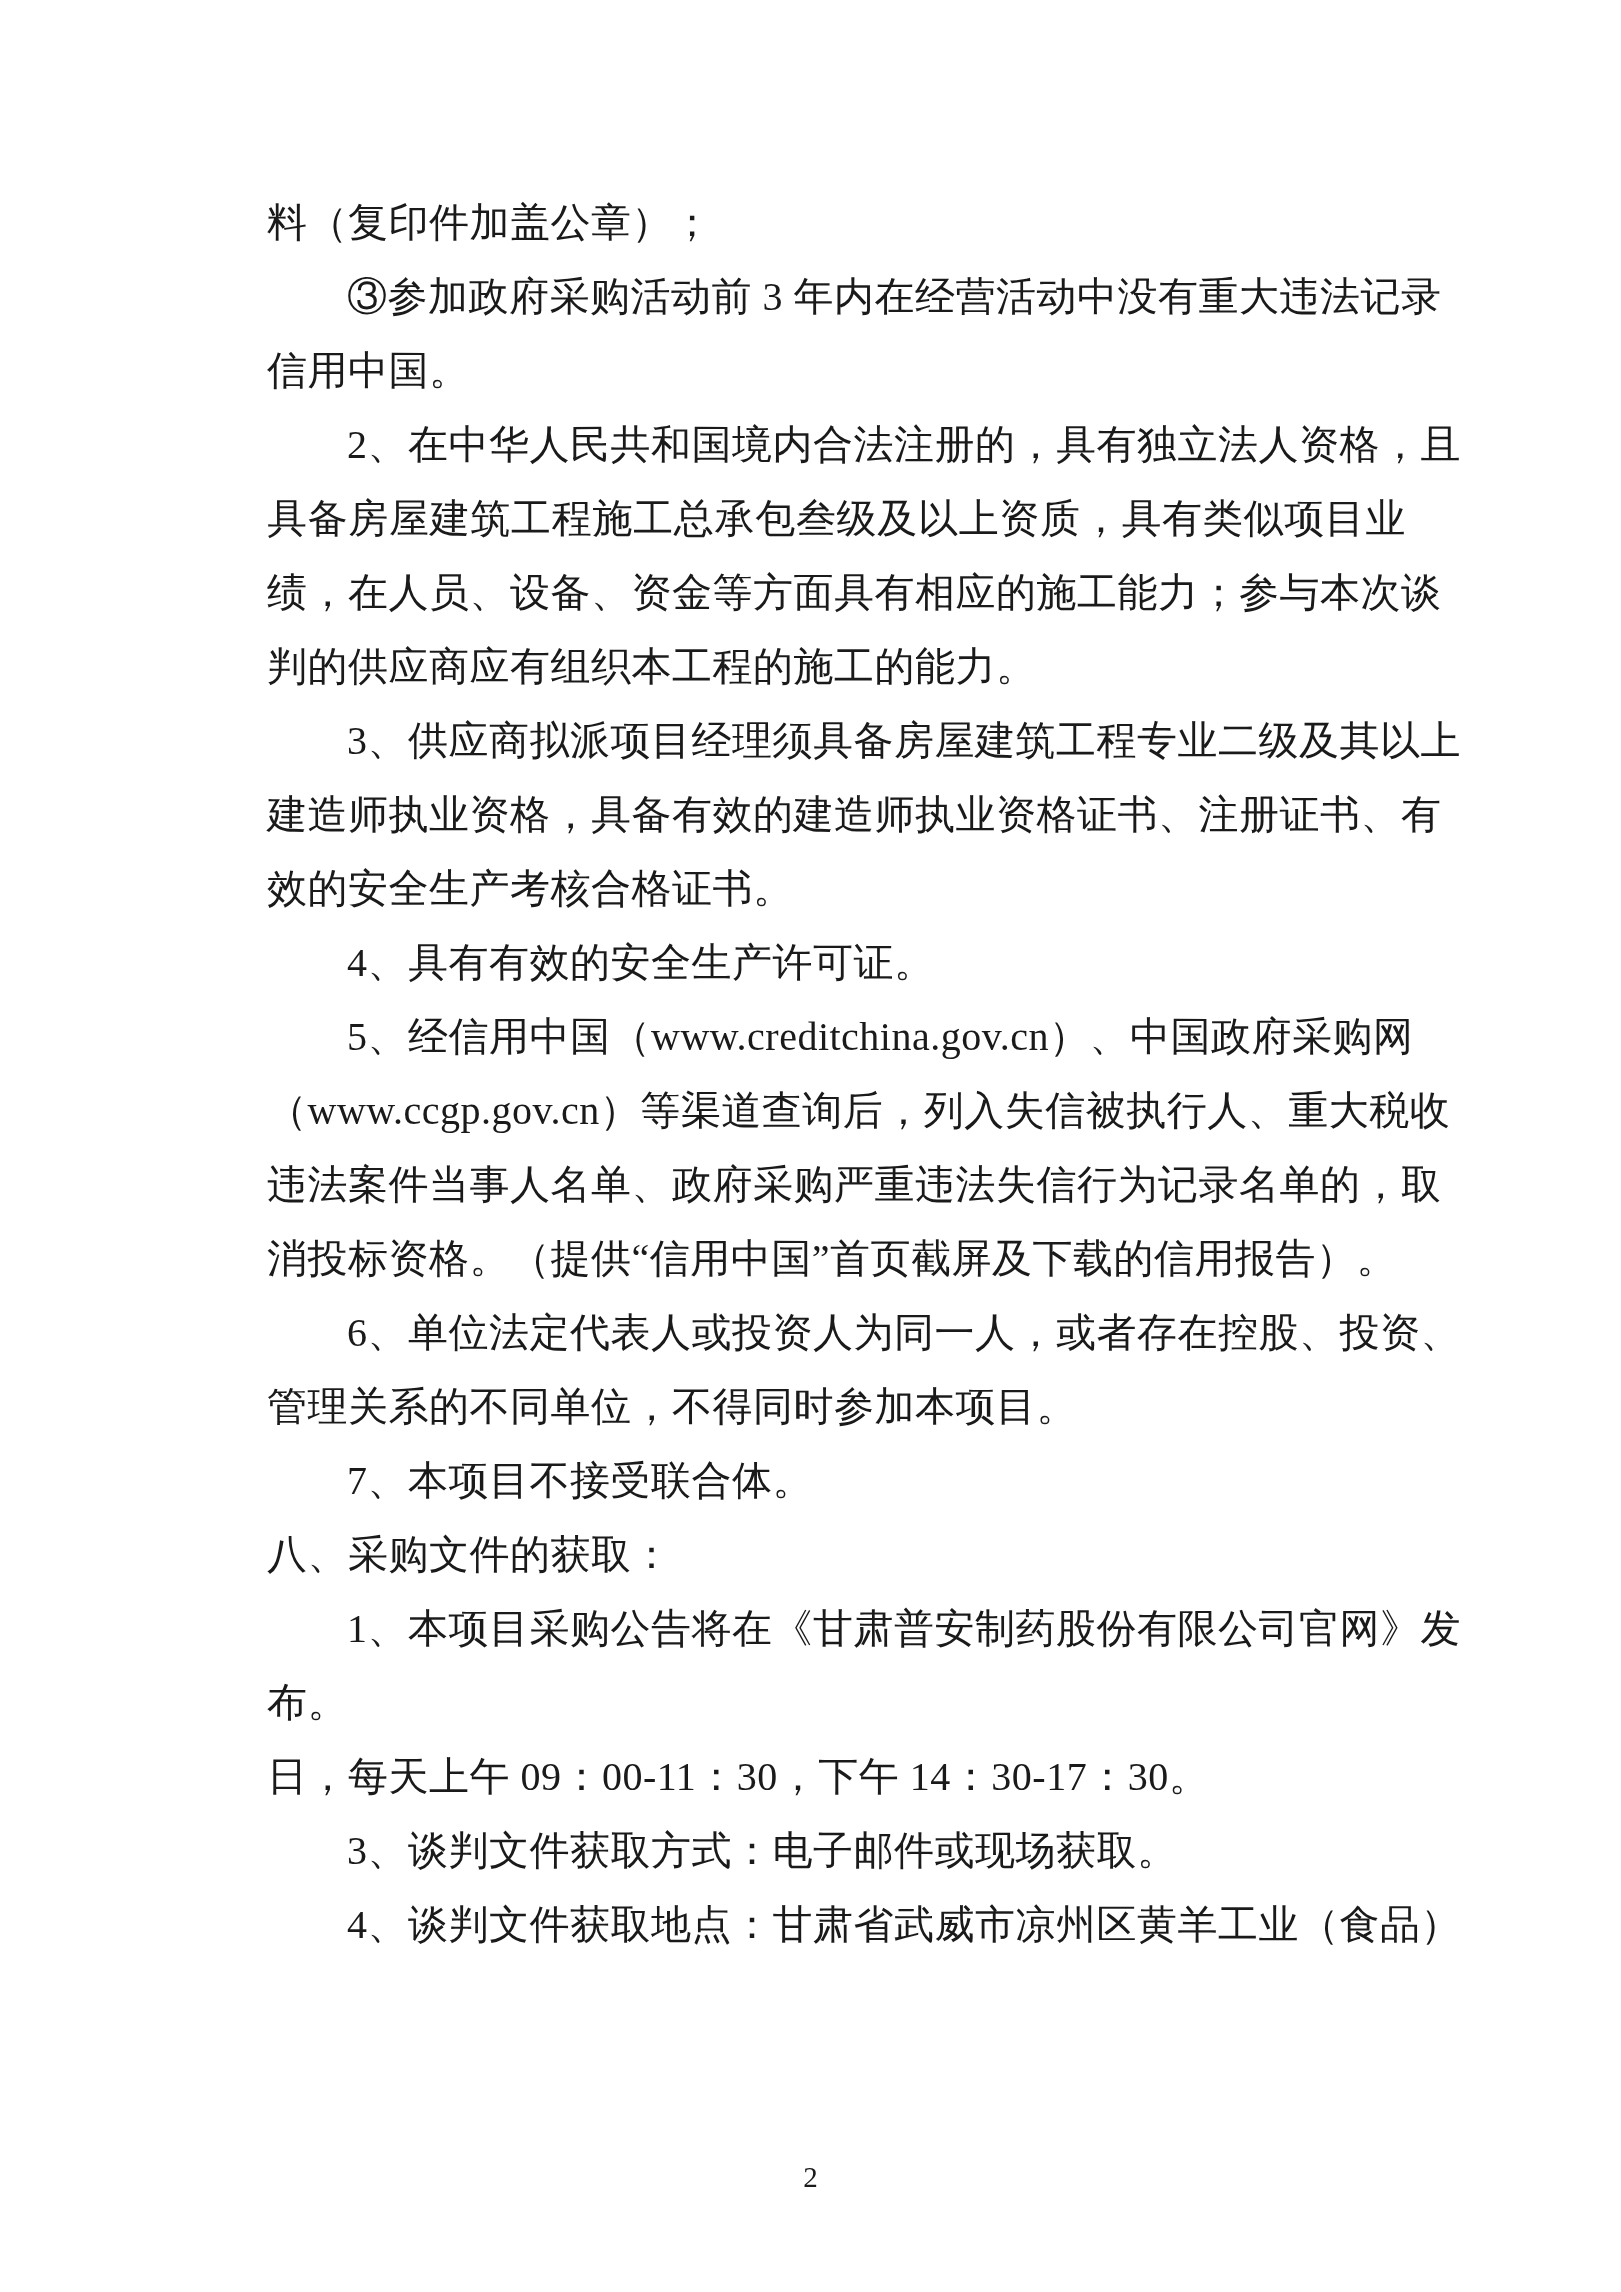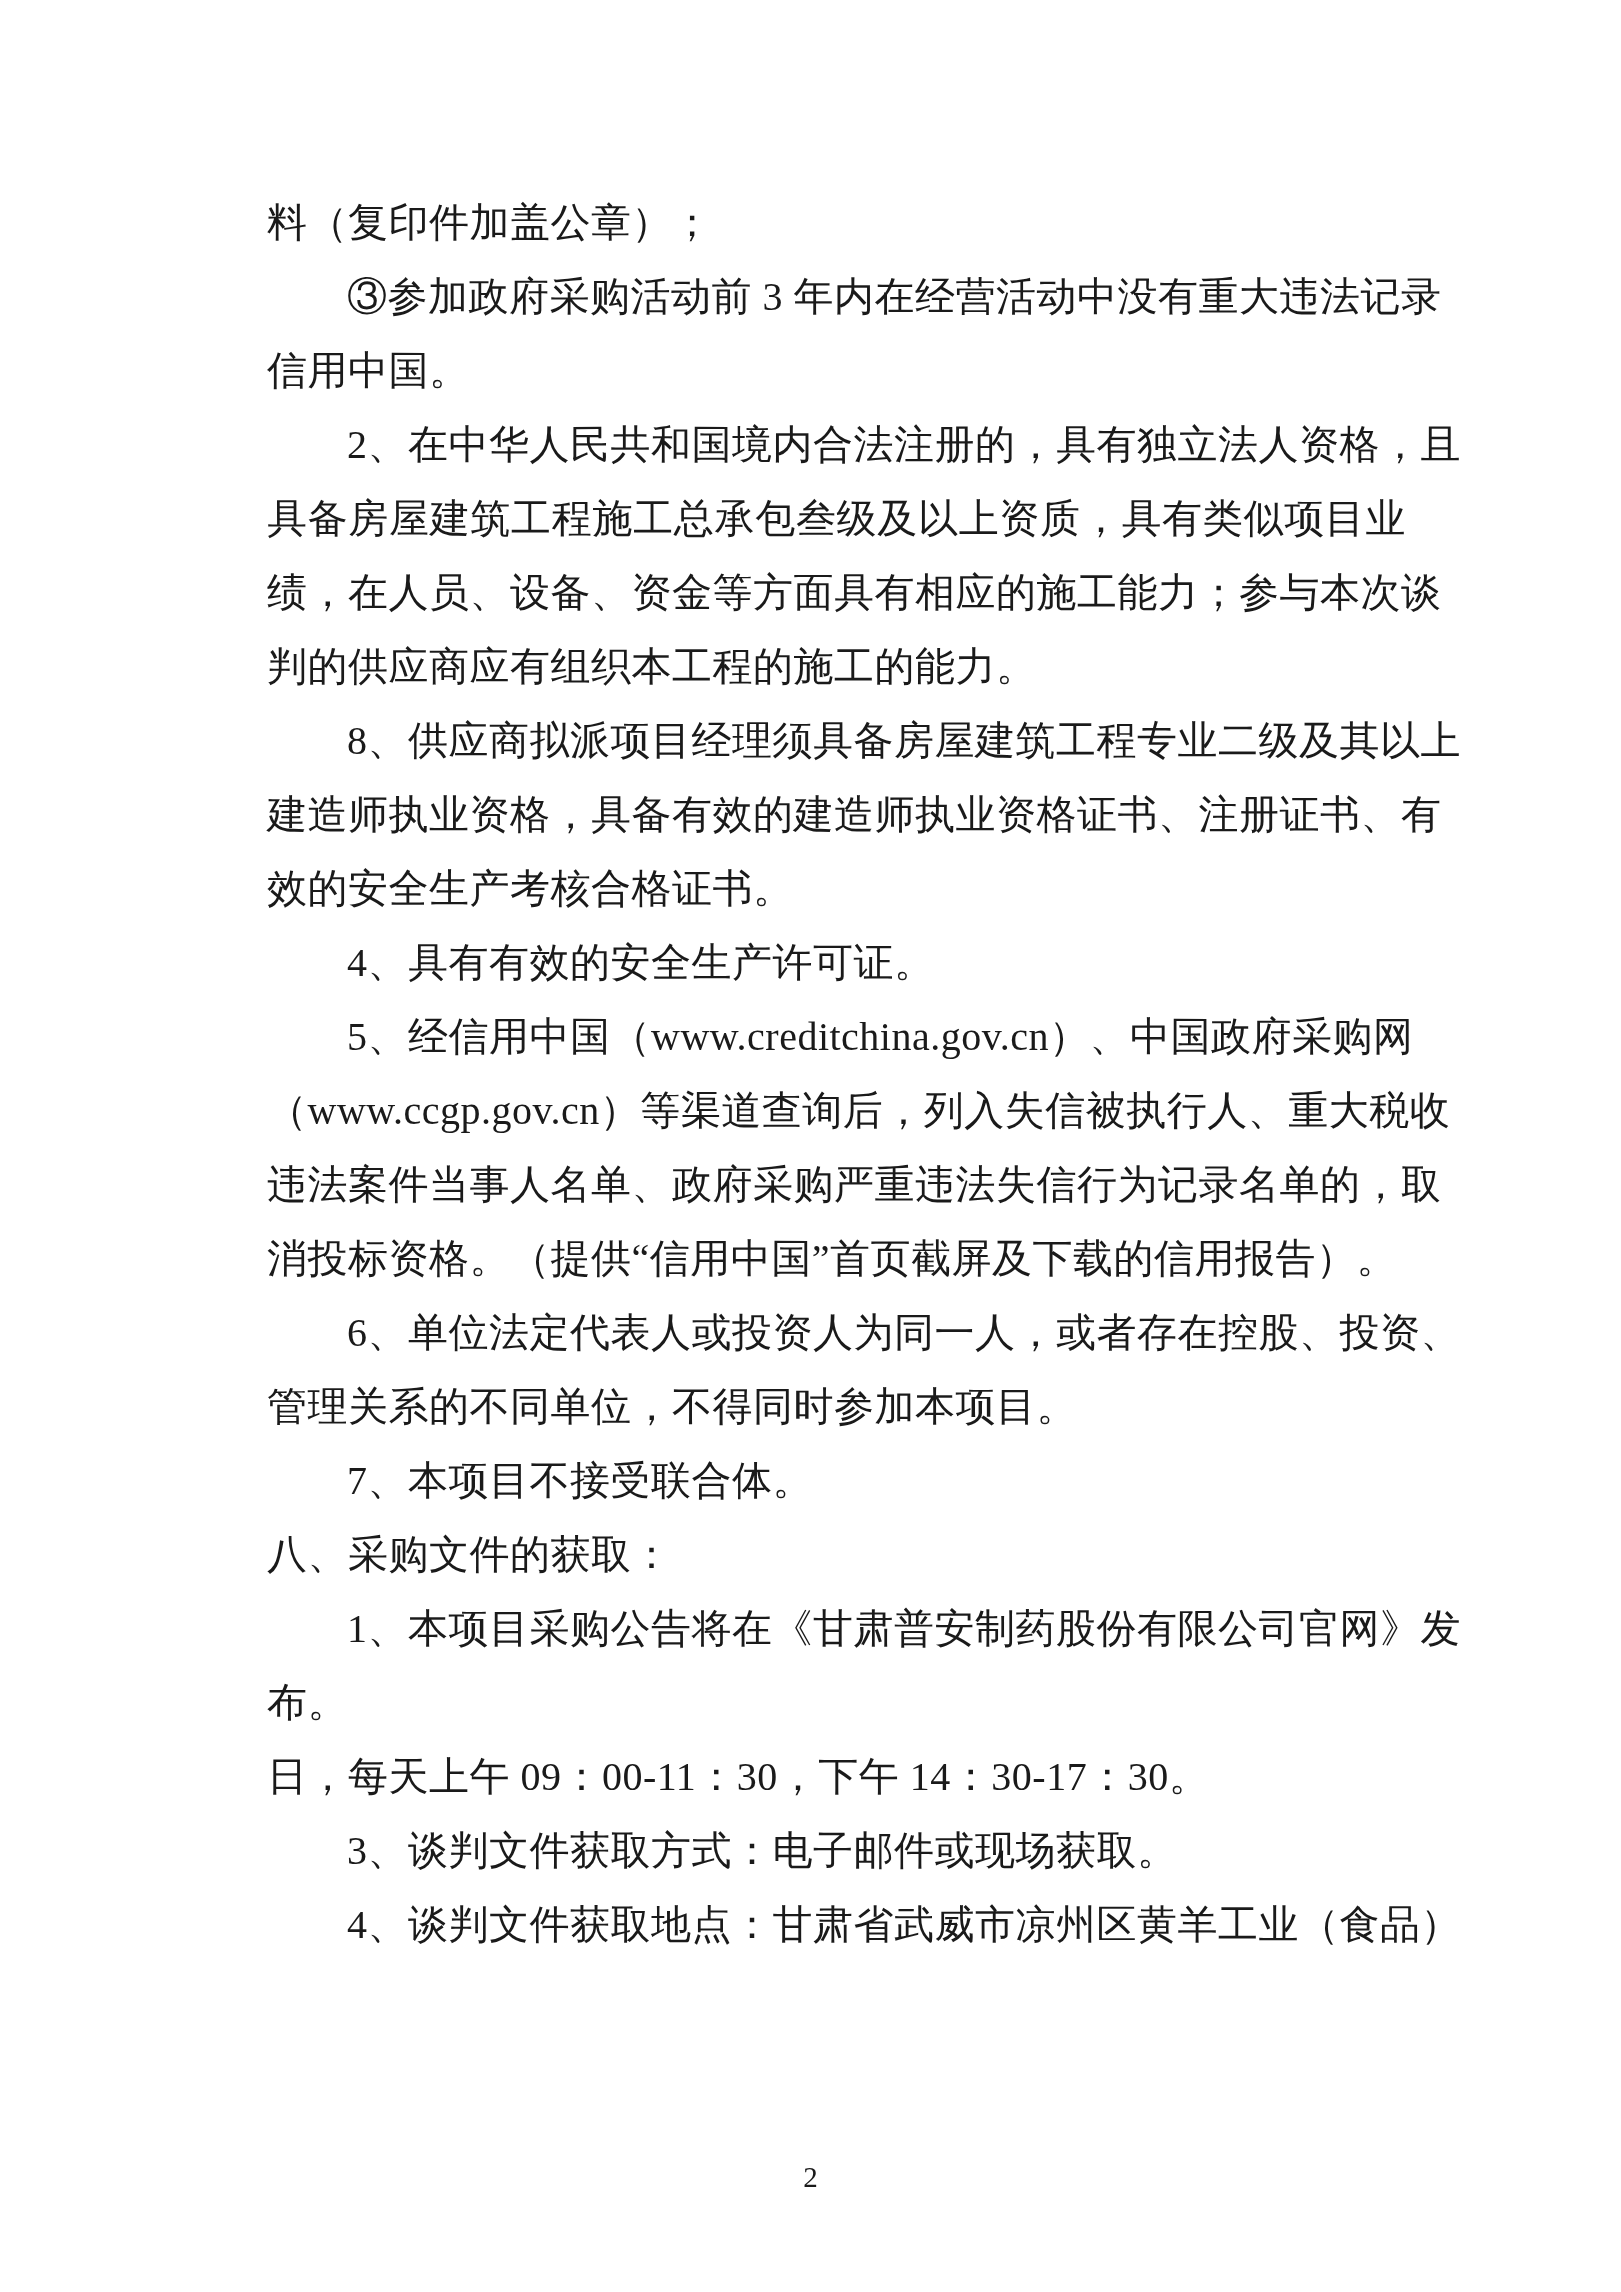--- a/index.html
+++ b/index.html
@@ -57,21 +57,21 @@
 
 <div class="page" style="background: rgb(255, 255, 255); color: rgb(26, 26, 26);">
   <div class="content">
       <div class="line">料（复印件加盖公章）；</div>
       <div class="line indent fill">③参加政府采购活动前 3 年内在经营活动中没有重大违法记录</div>
       <div class="line">信用中国。</div>
       <div class="line indent fill">2、在中华人民共和国境内合法注册的，具有独立法人资格，且</div>
       <div class="line fill">具备房屋建筑工程施工总承包叁级及以上资质，具有类似项目业</div>
       <div class="line fill">绩，在人员、设备、资金等方面具有相应的施工能力；参与本次谈</div>
       <div class="line">判的供应商应有组织本工程的施工的能力。</div>
-      <div class="line indent fill">8、供应商拟派项目经理须具备房屋建筑工程专业二级及其以上</div>
+      <div class="line indent fill">3、供应商拟派项目经理须具备房屋建筑工程专业二级及其以上</div>
       <div class="line fill">建造师执业资格，具备有效的建造师执业资格证书、注册证书、有</div>
       <div class="line">效的安全生产考核合格证书。</div>
       <div class="line indent">4、具有有效的安全生产许可证。</div>
       <div class="line indent fill">5、经信用中国（www.creditchina.gov.cn）、中国政府采购网</div>
       <div class="line fill">（www.ccgp.gov.cn）等渠道查询后，列入失信被执行人、重大税收</div>
       <div class="line fill">违法案件当事人名单、政府采购严重违法失信行为记录名单的，取</div>
       <div class="line">消投标资格。（提供“信用中国”首页截屏及下载的信用报告）。</div>
       <div class="line indent fill">6、单位法定代表人或投资人为同一人，或者存在控股、投资、</div>
       <div class="line">管理关系的不同单位，不得同时参加本项目。</div>
       <div class="line indent">7、本项目不接受联合体。</div>

